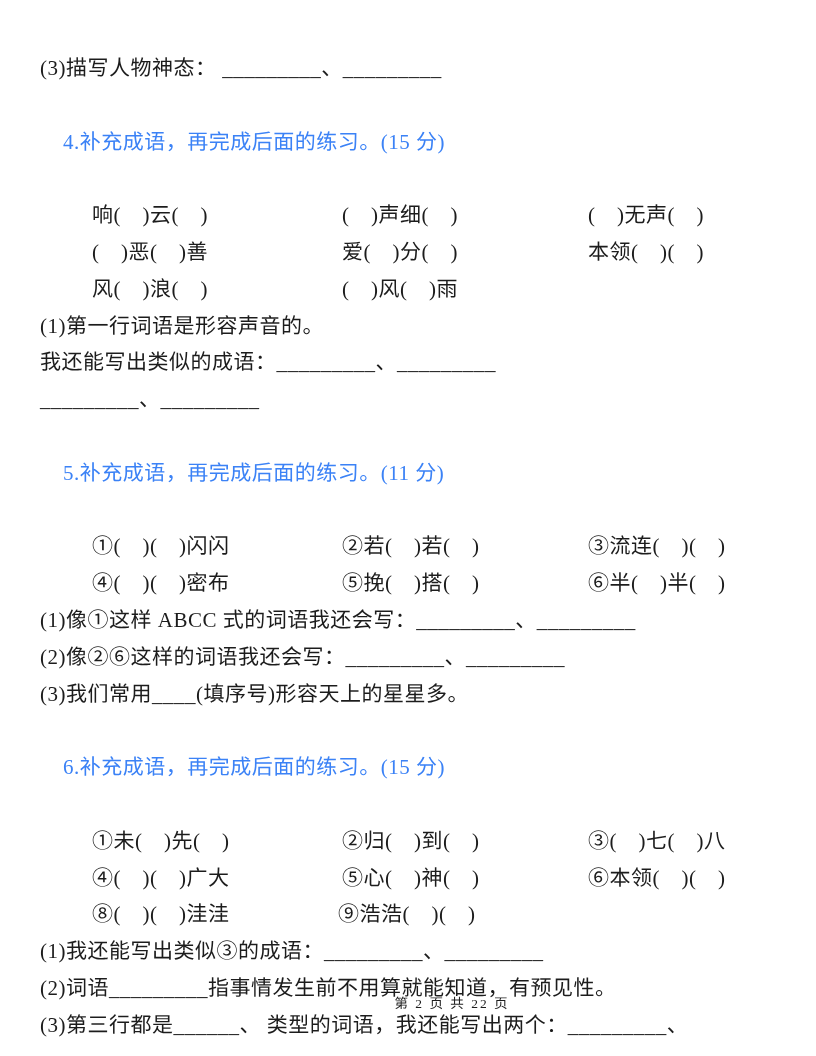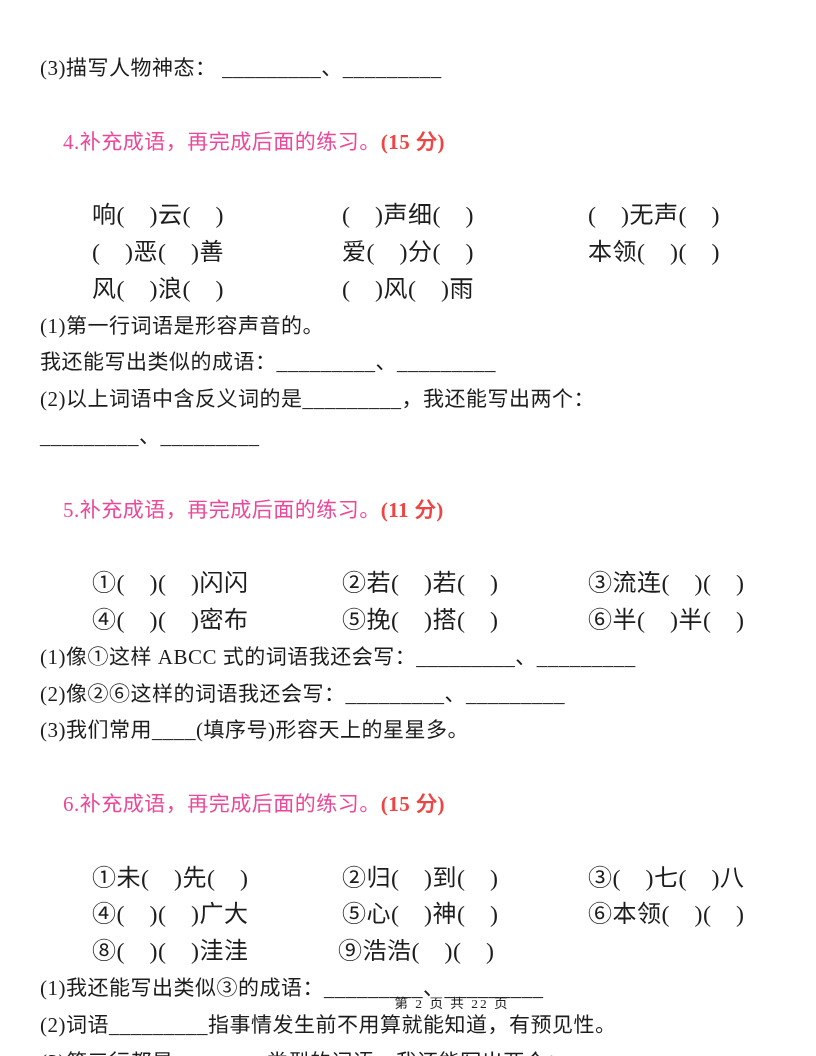--- a/index.html
+++ b/index.html
@@ -21,29 +21,28 @@
     height: 1056px;
     padding: 50px 40px 0 40px;
   }
   .line {
     font-size: 21px;
     line-height: 36.8px;
     white-space: pre;
     letter-spacing: 0.5px;
   }
   .heading .t-blue {
-    color: #ec4899;
+    color: #3b82f6;
   }
   .heading .t-score {
-    color: #ef4444;
-    font-weight: bold;
+    color: #3b82f6;
   }
   .idiom-row {
     display: flex;
-    font-size: 24px;
+    font-size: 21px;
     line-height: 36.8px;
     padding-left: 52px;
     white-space: pre;
     letter-spacing: 0.5px;
     justify-content: flex-end;
   }
   .idiom-row .c1 { width: 250px; }
   .idiom-row .c2 { width: 246px; }
   .idiom-row .c3 { flex: 1; }
   .footer {
@@ -77,21 +76,20 @@
     <span class="c1">(　)恶(　)善</span>
     <span class="c2">爱(　)分(　)</span>
     <span class="c3">本领(　)(　)</span>
   </div>
   <div class="idiom-row">
     <span class="c1">风(　)浪(　)</span>
     <span class="c3">(　)风(　)雨</span>
   </div>
   <div class="line">(1)第一行词语是形容声音的。</div>
   <div class="line">我还能写出类似的成语：_________、_________</div>
-  <div class="line">(2)以上词语中含反义词的是_________，我还能写出两个：</div>
   <div class="line">_________、_________</div>
 
   <div class="line heading">
     <span class="t-blue">5.补充成语，再完成后面的练习。</span><span class="t-score">(11 分)</span>
   </div>
   <div class="idiom-row">
     <span class="c1">①(　)(　)闪闪</span>
     <span class="c2">②若(　)若(　)</span>
     <span class="c3">③流连(　)(　)</span>
   </div>

